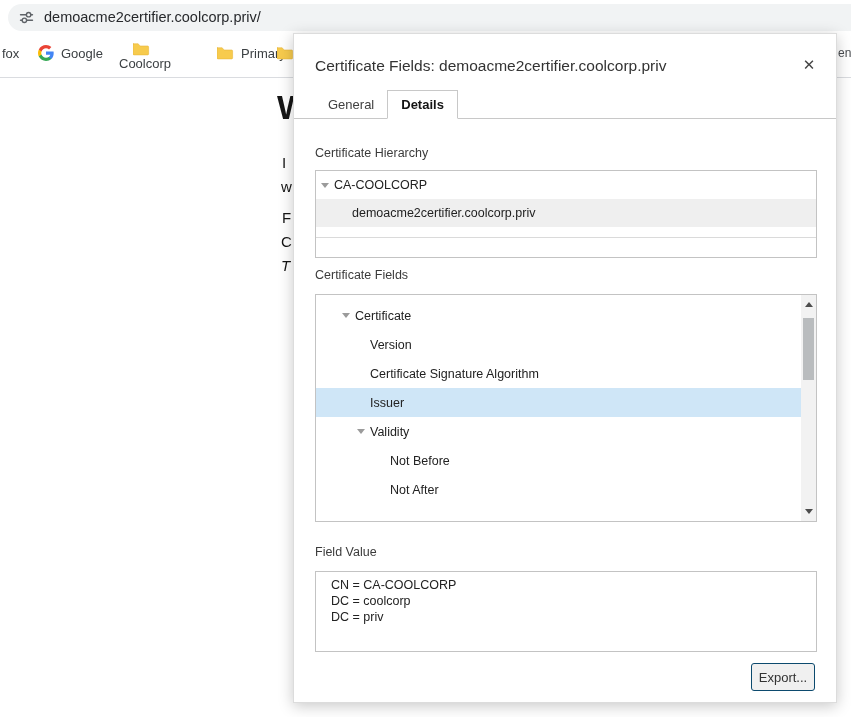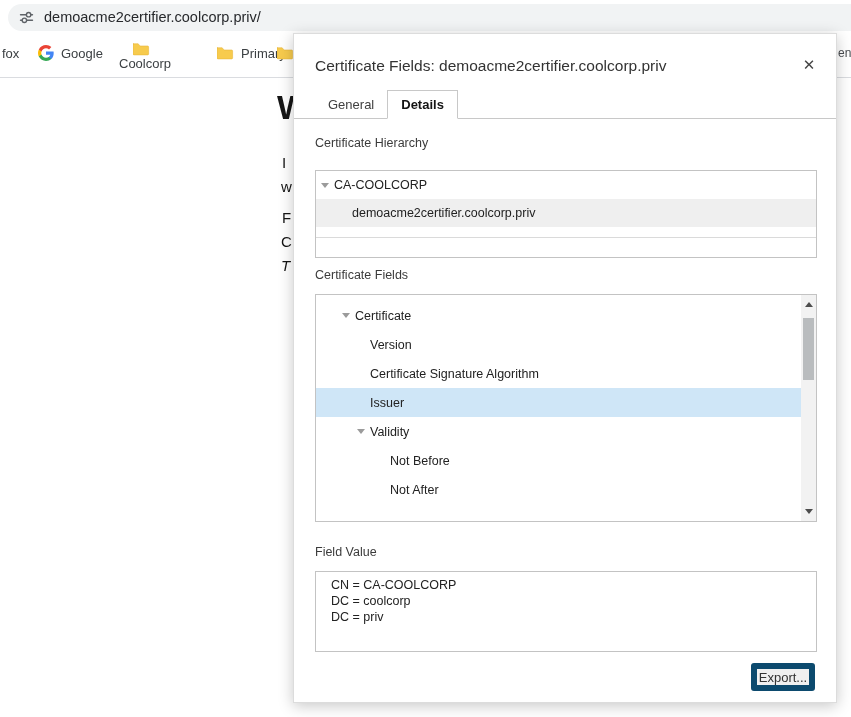--- a/index.html
+++ b/index.html
@@ -44,21 +44,21 @@
     display:flex; align-items:center; justify-content:center;
     font-size:15px; color:#454545; cursor:default; }
 
   #tabline { position:absolute; left:0; right:0; top:84px; border-bottom:1px solid #c8c8c8; }
   #tabs { position:absolute; left:21px; top:56px; display:flex; align-items:flex-end; }
   .tab { height:28px; line-height:28px; padding:0 13px; font-size:13px; color:#404040; }
   .tab.active { height:29px; line-height:28px; background:#fff; border:1px solid #c8c8c8;
     border-bottom:1px solid #fff; font-weight:bold; color:#141414; position:relative; z-index:2; }
 
   .sec-label { position:absolute; left:21px; font-size:12.5px; color:#3b3b3b; }
-  #lbl-hier   { top:102px;text-align:center; }
+  #lbl-hier   { top:112px;text-align:center; }
   #lbl-fields { top:234px; }
   #lbl-value  { top:511px; }
 
   .treebox { position:absolute; left:21px; width:502px; border:1px solid #c3c3c3; background:#fff; }
   #hier-box   { top:136px; height:88px; }
   #fields-box { top:260px; height:228px; overflow:hidden; }
   #value-box  { position:absolute; left:21px; top:537px; width:502px; height:81px;
     border:1px solid #c3c3c3; background:#fff; padding:5px 10px 0 15px;
     font-size:12.5px; line-height:16px; color:#222; }
 
@@ -84,21 +84,21 @@
   .sb-btn { position:absolute; left:0; width:15px; height:15px; display:flex;
     align-items:center; justify-content:center; }
   #sb-up { top:2px; } #sb-down { bottom:2px; }
   .tri-up-s { width:0; height:0; border-left:4px solid transparent; border-right:4px solid transparent;
     border-bottom:5px solid #4d4d4d; }
   .tri-dn-s { width:0; height:0; border-left:4px solid transparent; border-right:4px solid transparent;
     border-top:5px solid #4d4d4d; }
   #sb-thumb { position:absolute; left:2px; top:23px; width:11px; height:62px; background:#b9bcbe; }
 
   #export-btn { position:absolute; right:21px; top:629px; width:64px; height:28px;
-    background:#f0f0f0; border:6px solid #0c4a6e; border-radius:3px;
+    background:#f0f0f0; border:1px solid #0c4a6e; border-radius:3px;
     font-size:13px; color:#333; display:flex; align-items:center; justify-content:center; }
 
   svg { display:block; }
 </style>
 </head>
 <body>
 
 <div id="toolbar">
   <div id="omnibox">
     <span class="tune">

